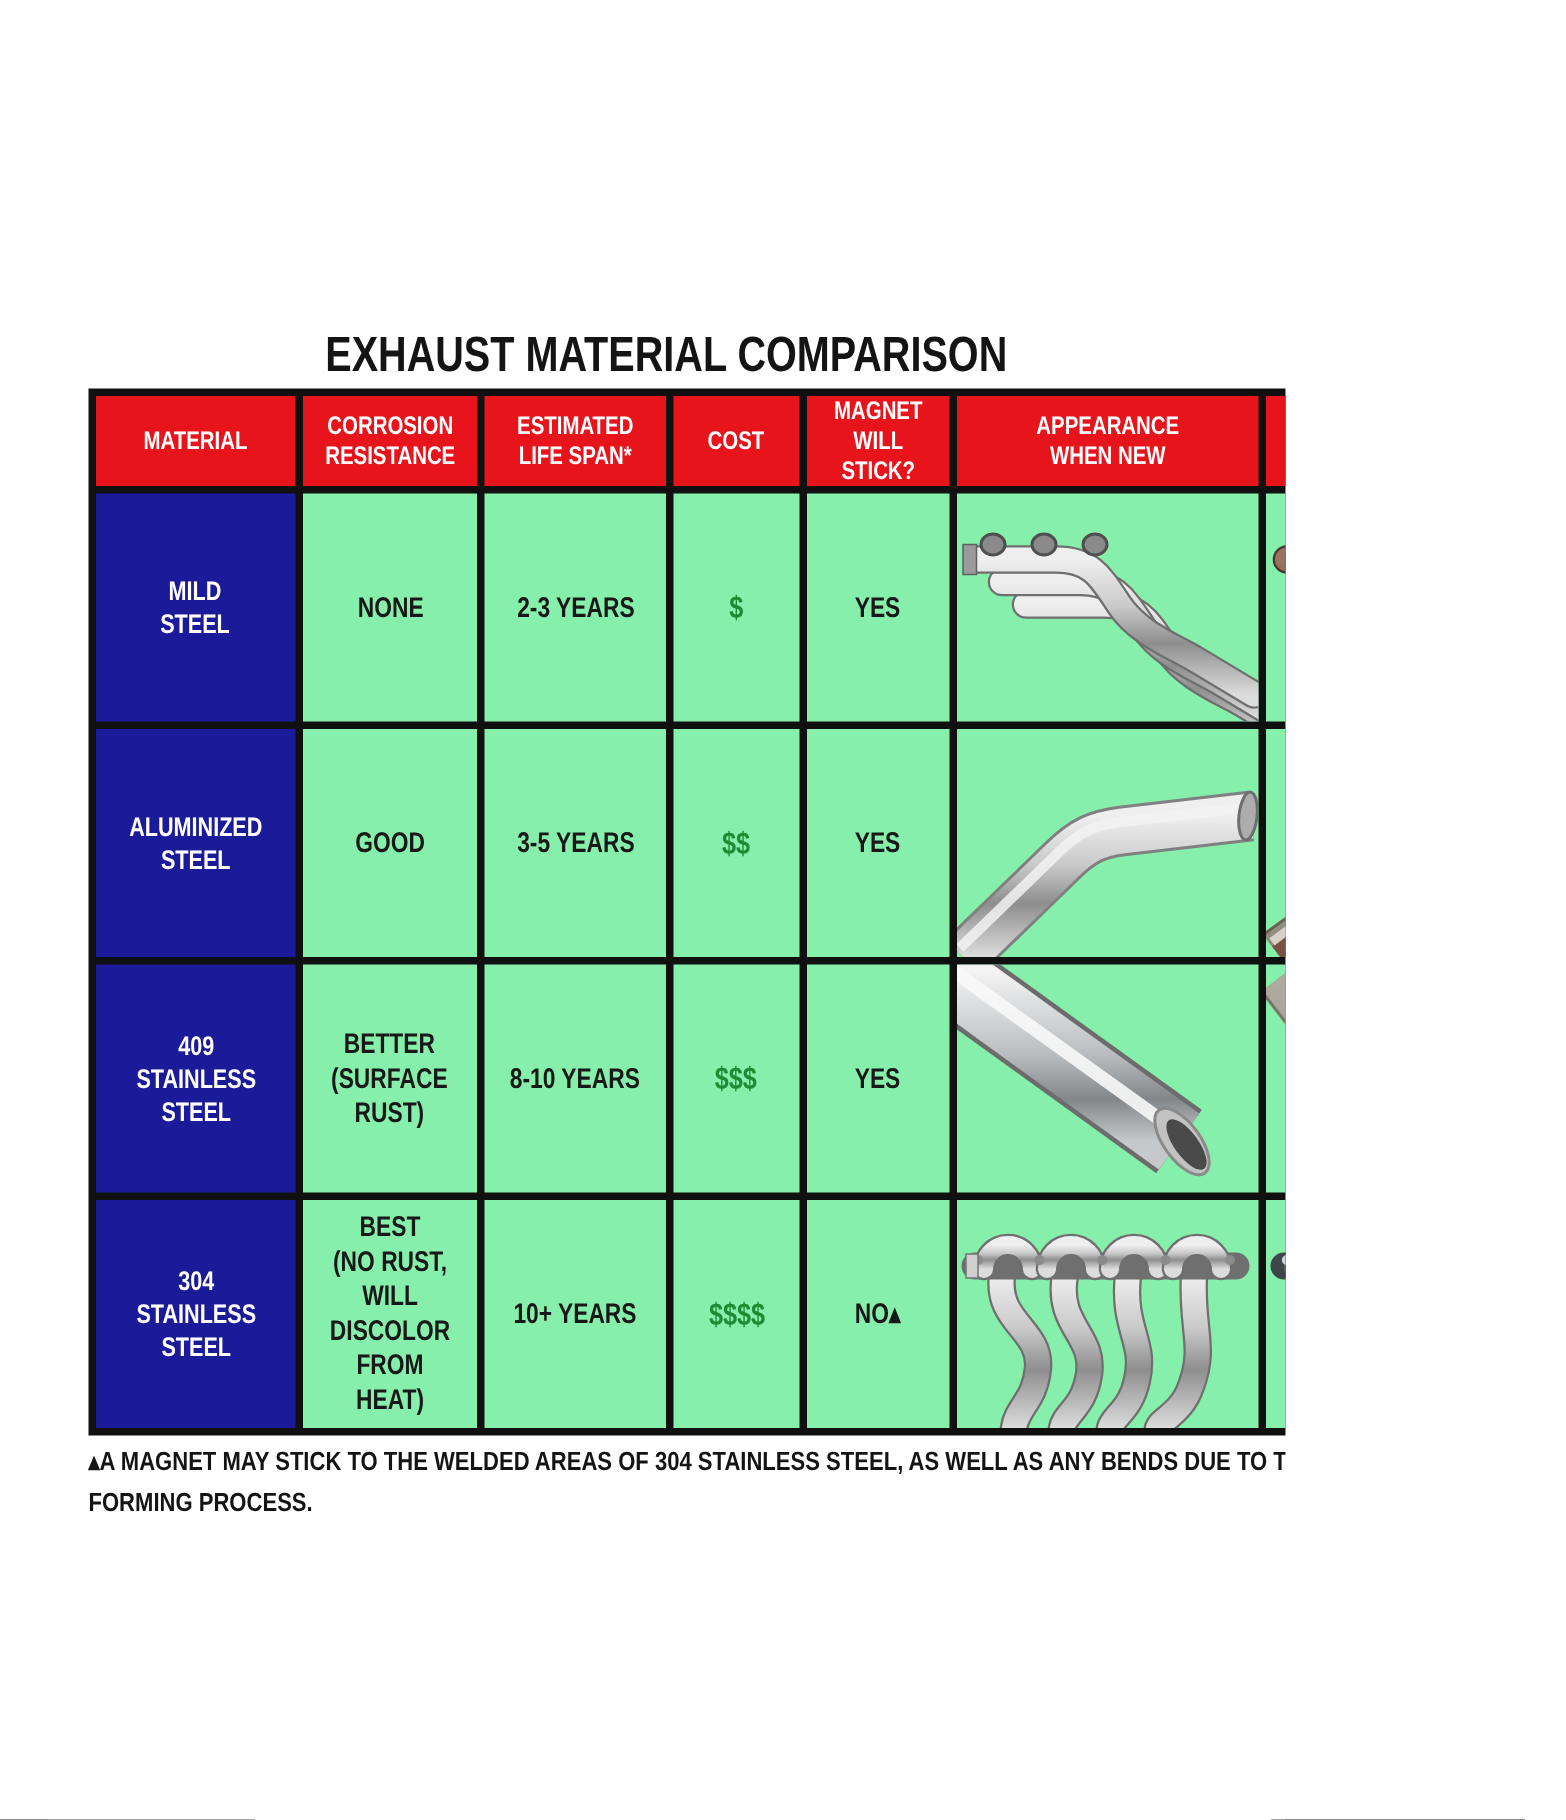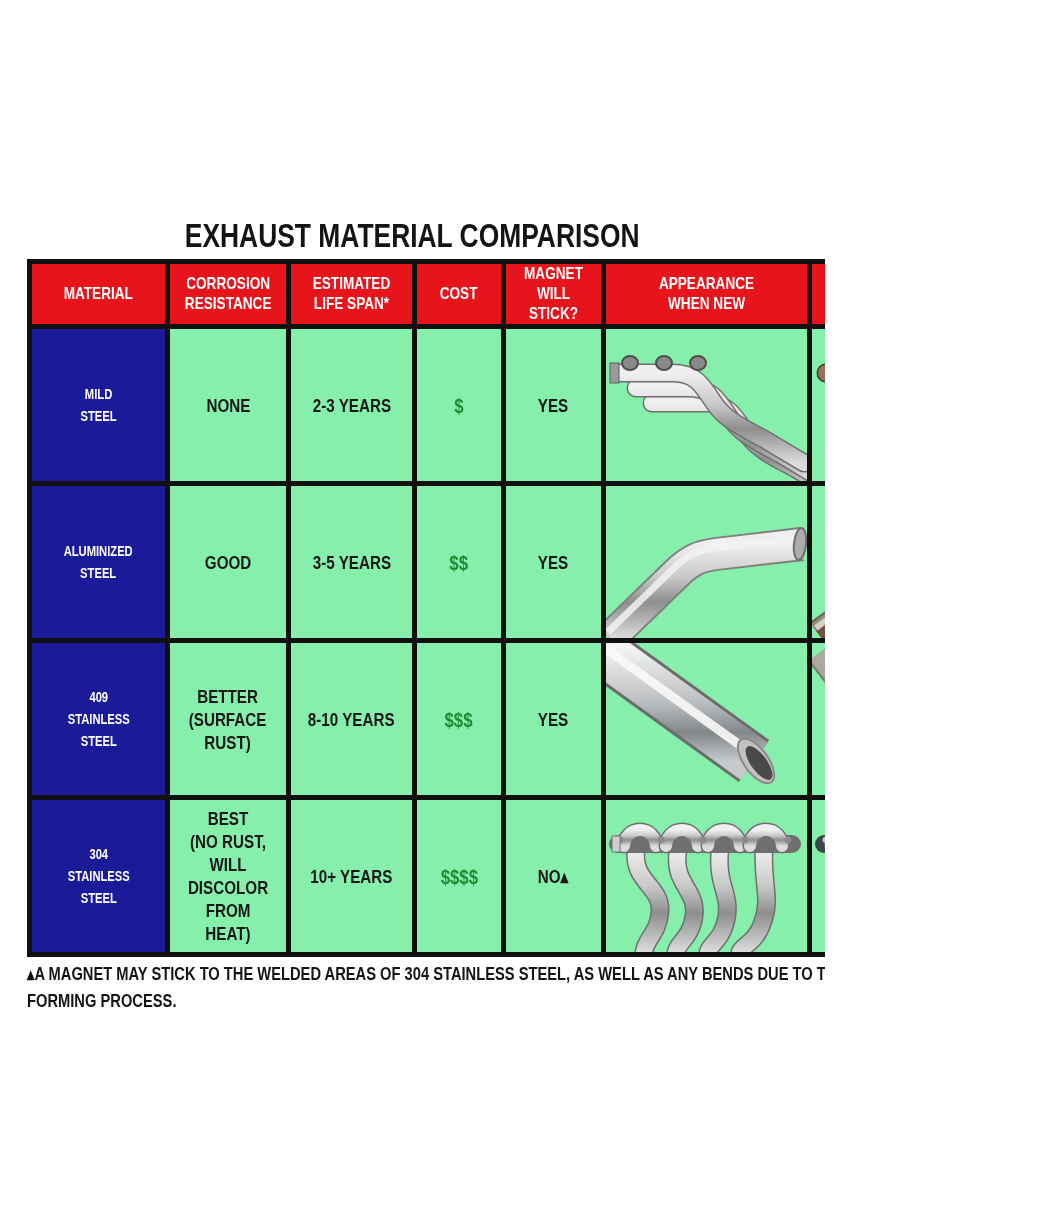--- a/index.html
+++ b/index.html
@@ -1,20 +1,20 @@
 <!DOCTYPE html>
 <html><head>
 <meta charset="utf-8">
 <style>
   html,body{margin:0;padding:0;}
   body{
     width:1044px;height:1213px;background:#ffffff;
     font-family:"Liberation Sans", sans-serif;color:#121212;
   }
-  .page{position:relative;width:825px;height:1213px;background:#ffffff;overflow:hidden;}
+  .page{position:relative;width:825px;height:1213px;background:#ffffff;overflow:hidden;margin-left:32px;}
 
   .title{
     position:absolute;top:219px;left:0;width:100%;text-align:center;
     font-weight:700;font-size:33px;line-height:34px;color:#141414;
   }
   .cond{display:inline-block;transform:scaleX(.8);transform-origin:center;white-space:pre-line;}
   .cond-left{display:inline-block;transform:scaleX(.84);transform-origin:left center;white-space:pre-line;}
 
   .grid{
     position:absolute;left:27px;top:259px;
@@ -23,21 +23,21 @@
     grid-template-columns:133px 116px 121px 84px 95px 201px 200px;
     grid-template-rows:60px 152px 152px 152px 152px;
     gap:5px;
   }
   .trow{display:contents;}
   .cell{
     background:#86efac;display:flex;align-items:center;justify-content:center;
     text-align:center;overflow:hidden;
   }
   .cell.head{background:#e8141c;color:#ffffff;font-weight:700;font-size:17px;line-height:20px;}
-  .cell.mat{background:#1b1b99;color:#ffffff;font-weight:700;font-size:14px;line-height:22px;}
+  .cell.mat{background:#1b1b99;color:#ffffff;font-weight:700;font-size:18px;line-height:22px;}
   .cell.txt{font-weight:700;font-size:19px;line-height:23px;color:#181818;}
   .cell.cost{color:#1d8c35;font-size:21px;letter-spacing:0;}
   .cell.photo{padding:0;}
   .cell.photo svg{display:block;width:100%;height:100%;}
 
   .footnotes{
     position:absolute;left:27px;top:961px;width:1010px;
     font-weight:700;font-size:17.5px;line-height:27px;color:#141414;
   }
 </style>

